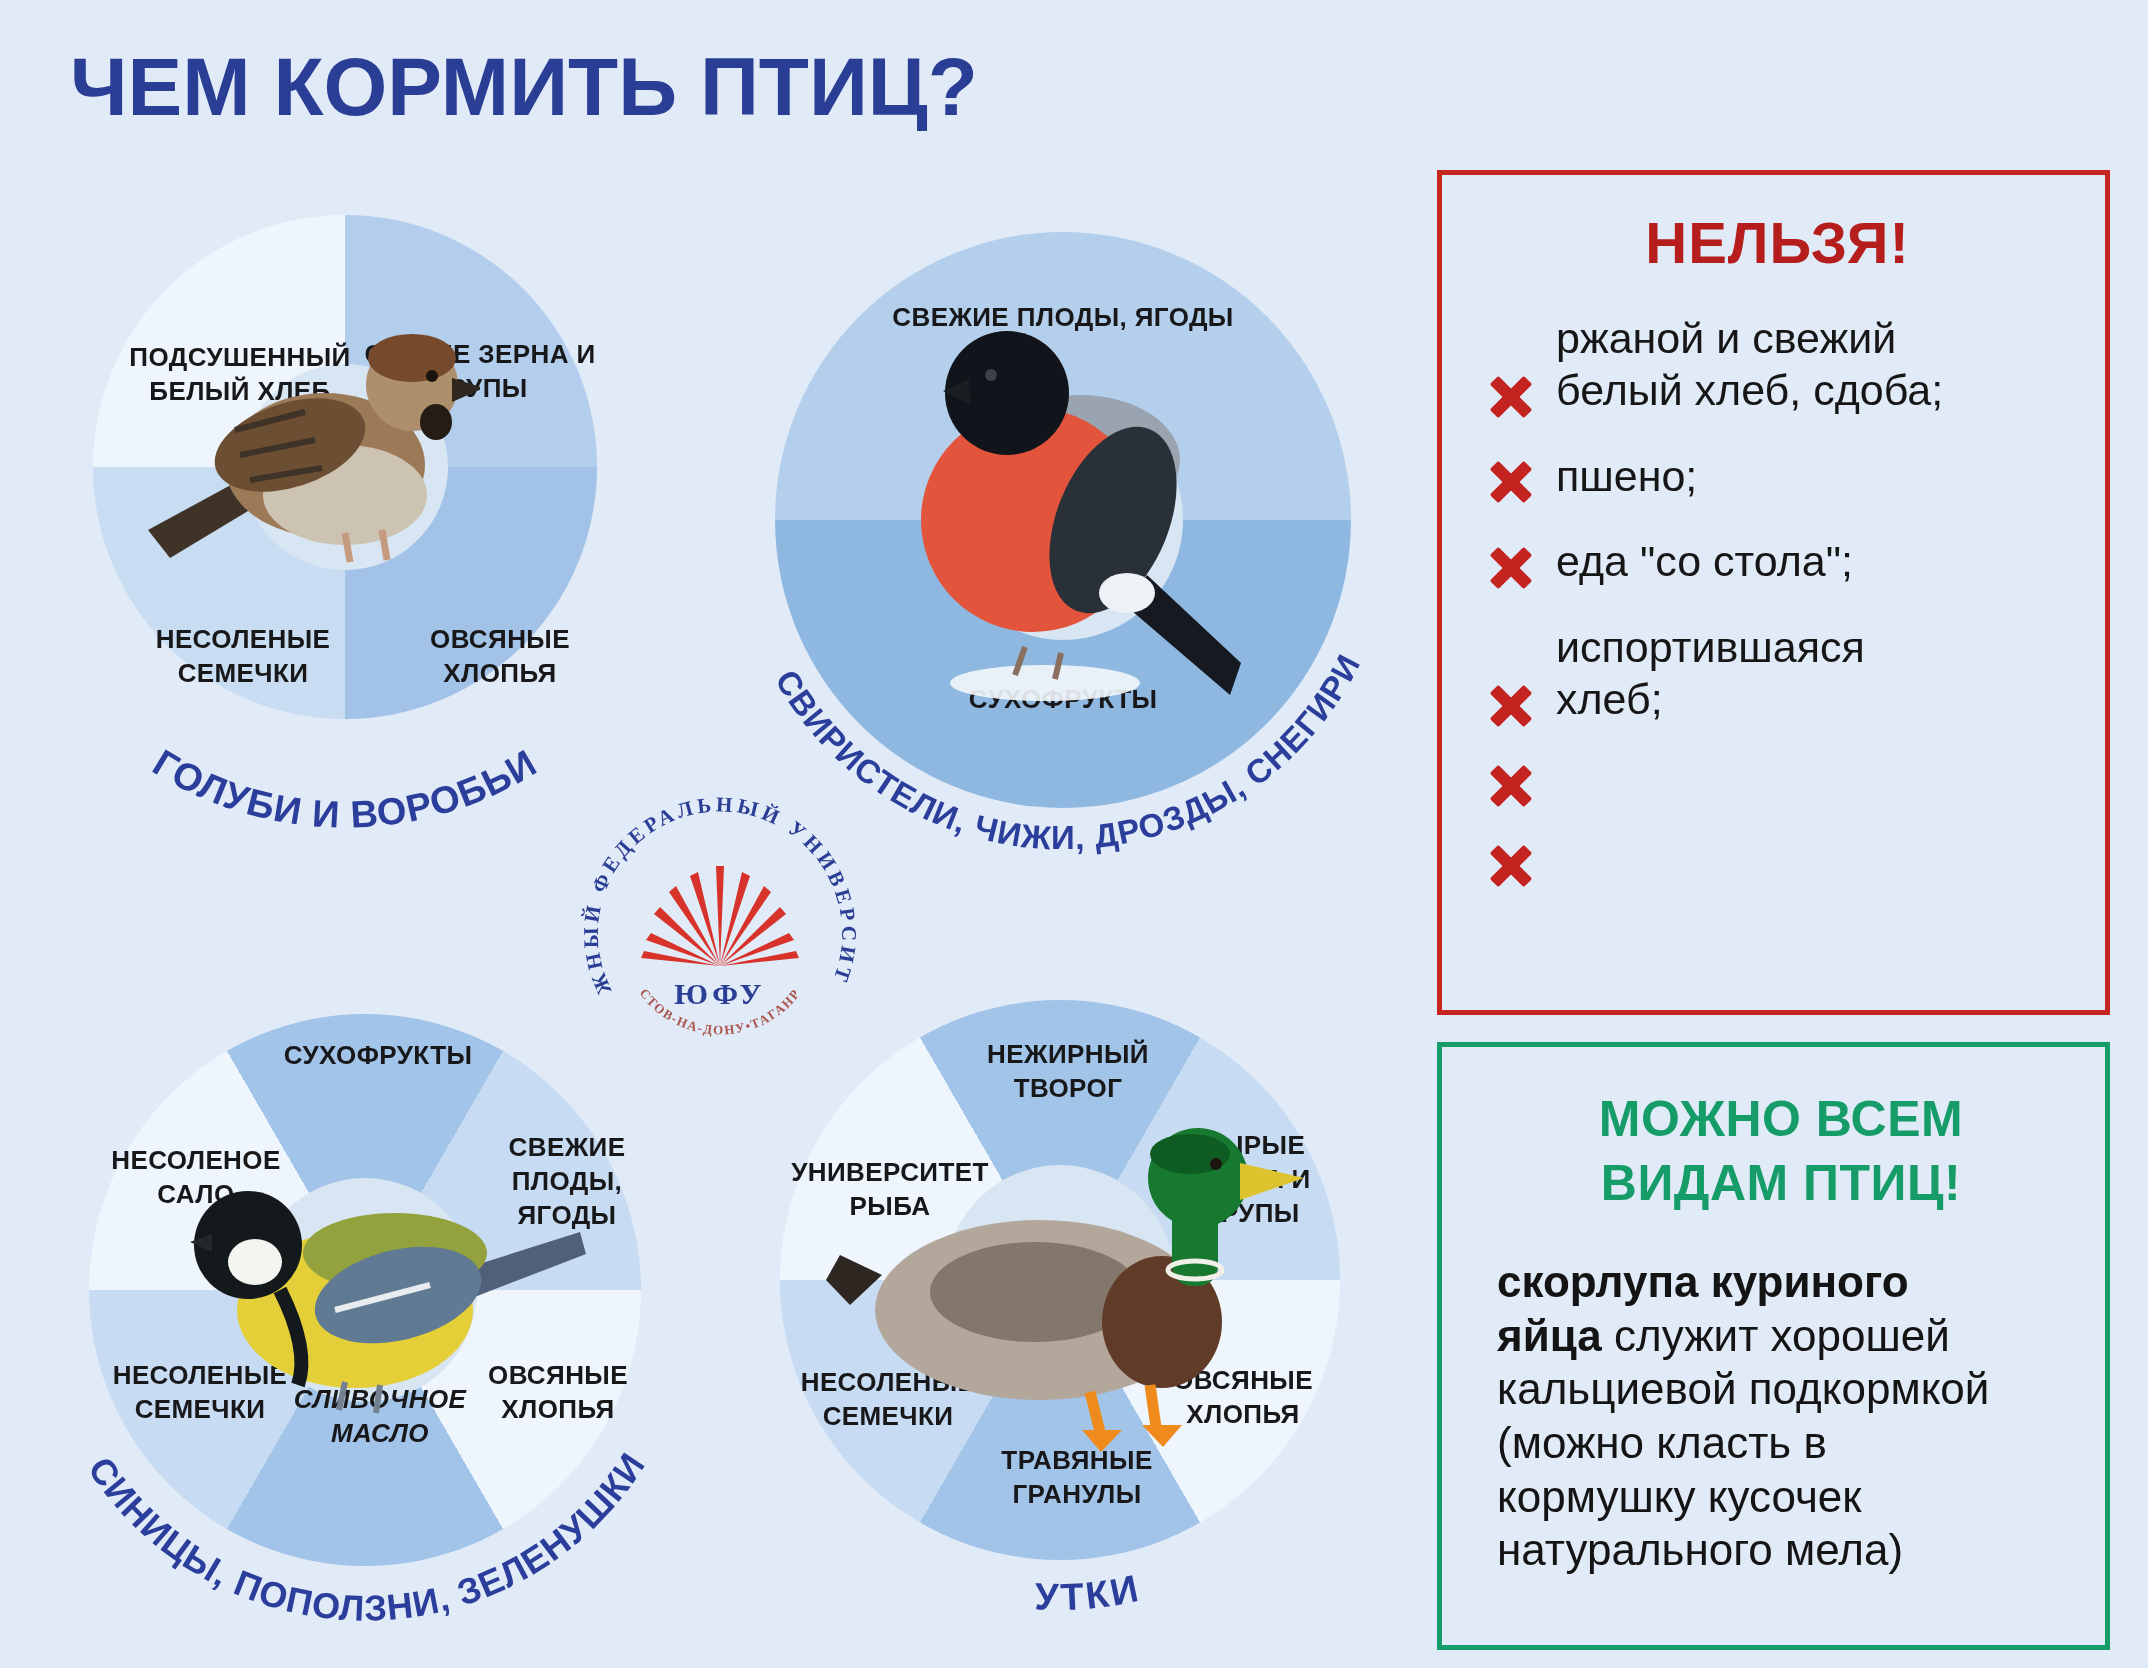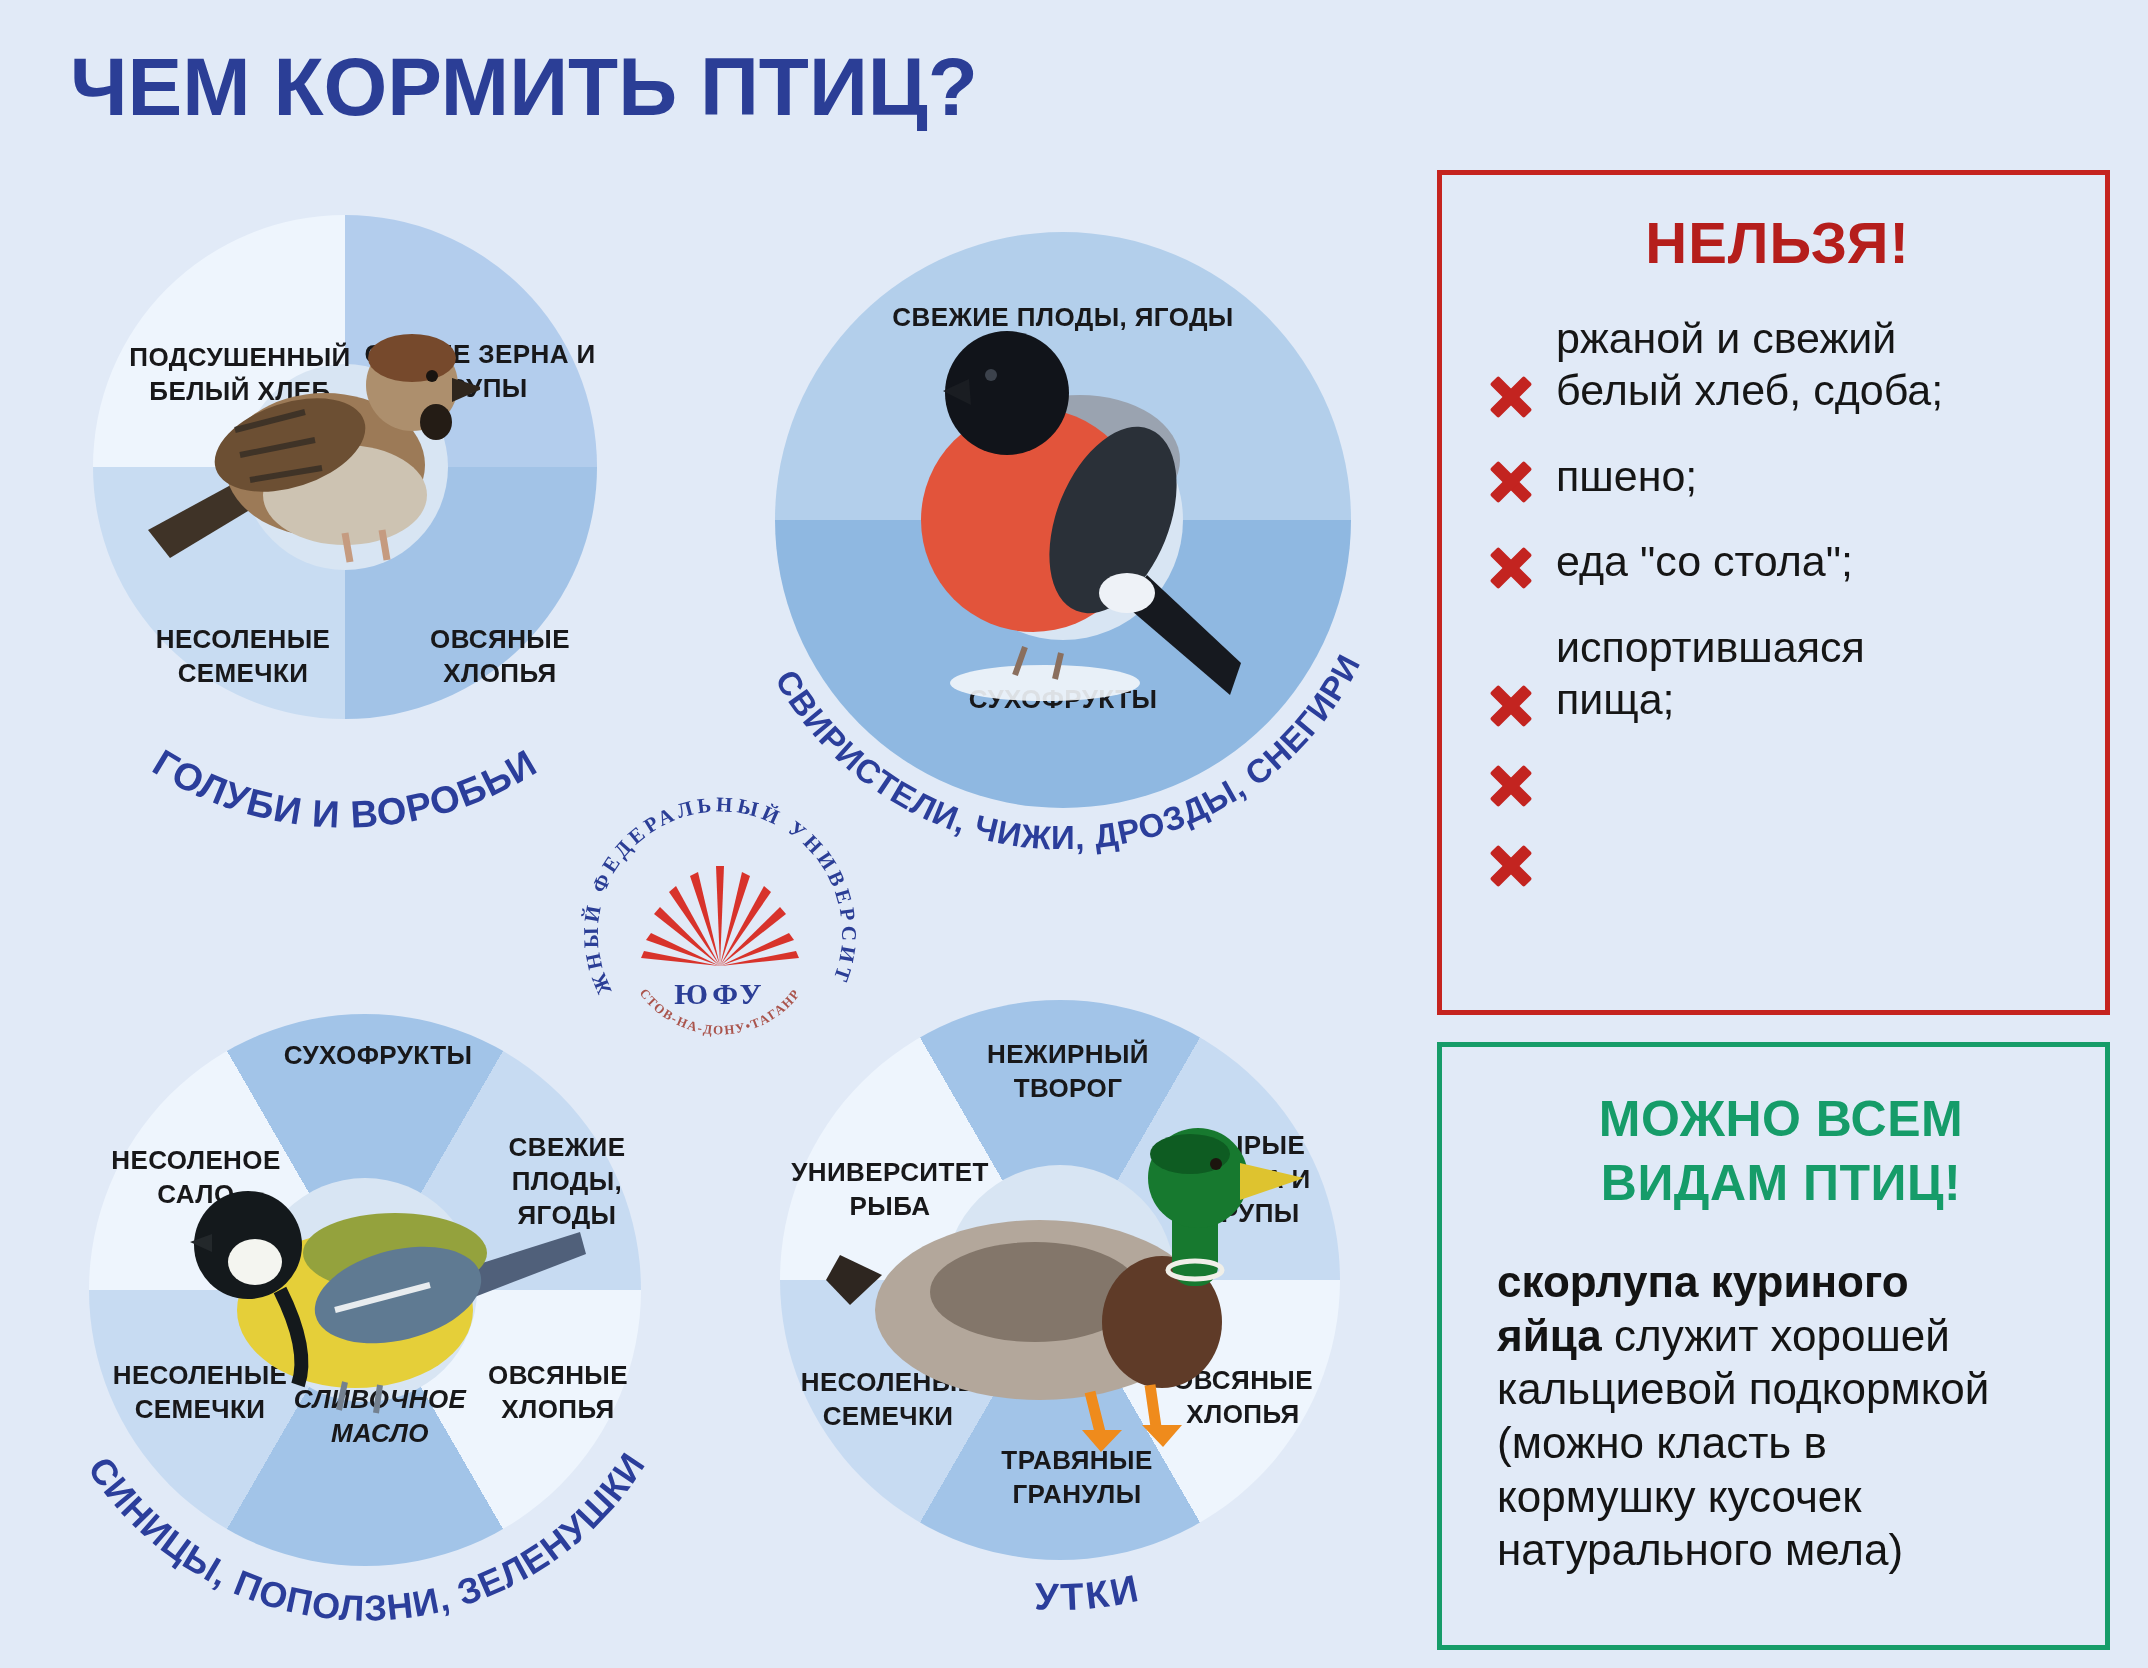--- a/index.html
+++ b/index.html
@@ -225,21 +225,21 @@
     <div class="fitem">
       <span class="xmark"></span>
       <div class="ftext">пшено;</div>
     </div>
     <div class="fitem">
       <span class="xmark"></span>
       <div class="ftext">еда "со стола";</div>
     </div>
     <div class="fitem">
       <span class="xmark"></span>
-      <div class="ftext">испортившаяся пища;</div>
+      <div class="ftext">испортившаяся хлеб;</div>
     </div>
     <div class="fitem">
       <span class="xmark"></span>
     </div>
     <div class="fitem">
       <span class="xmark"></span>
     </div>
   </div>
 
   <div class="box allowbox">

